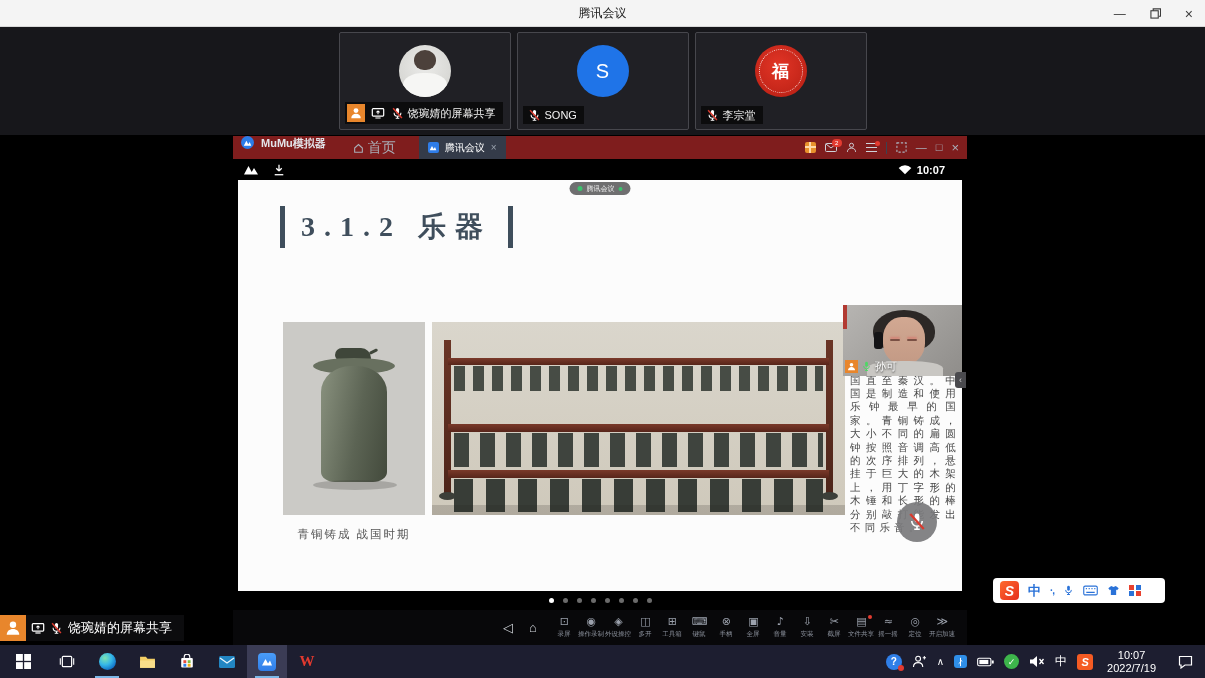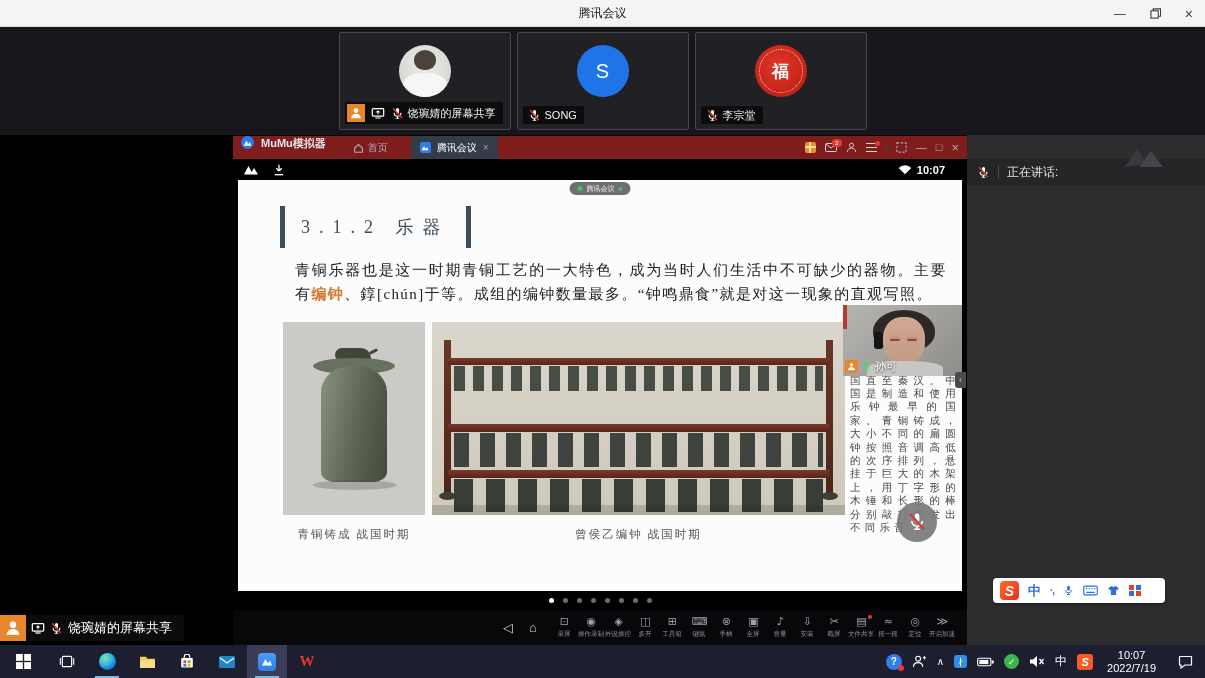--- a/index.html
+++ b/index.html
@@ -45,21 +45,21 @@
   .right-panel{position:absolute;left:967px;top:0;width:238px;height:510px;background:#2d2d30;}
   .speaking-strip{position:absolute;top:24px;left:0;right:0;height:26px;background:#252528;display:flex;align-items:center;gap:8px;padding:0 10px;}
   .speaking-strip .mic-sep{width:1px;height:14px;background:#4a4a4f;}
   .speaking-label{color:#e3e3e3;font-size:12px;}
   .watermark{position:absolute;right:36px;top:6px;opacity:.95;}
   
   .emu{position:absolute;left:233px;top:1px;width:734px;height:509px;display:flex;flex-direction:column;background:#000;}
   .emu-titlebar{height:23px;background:#7f1d1d;display:flex;padding:0 8px;gap:7px;flex:0 0 auto;}
   .emu-logo{width:13px;height:13px;border-radius:50%;background:#2b7de9;display:flex;align-items:center;justify-content:center;}
   .emu-name{font-size:11px;color:#e3e5ea;font-weight:bold;}
-  .emu-hometab{display:flex;align-items:center;gap:4px;margin-left:20px;color:#a9adb6;font-size:10px;}
+  .emu-hometab{display:flex;align-items:center;gap:4px;margin-left:20px;color:#a9adb6;font-size:14px;}
   .emu-tab{margin-left:16px;height:23px;display:flex;align-items:center;gap:6px;background:#343b49;padding:0 9px;font-size:10px;color:#fff;}
   .mini-meet{width:11px;height:11px;border-radius:2px;background:#2f7de9;display:flex;align-items:center;justify-content:center;}
   .tab-x{color:#9aa2ae;font-size:10px;}
   .emu-right{margin-left:auto;display:flex;align-items:center;gap:9px;}
   .mm-ic{position:relative;display:inline-flex;align-items:center;justify-content:center;line-height:0;}
   .gift{width:11px;height:11px;background:#e8912c;border-radius:2px;position:relative;}
   .gift::before{content:"";position:absolute;left:0;top:4px;width:11px;height:2px;background:#ffd9a8;}
   .gift::after{content:"";position:absolute;left:4.5px;top:0;width:2px;height:11px;background:#ffd9a8;}
   .rbadge{position:absolute;top:-4px;right:-5px;min-width:8px;height:8px;border-radius:4px;background:#e33b30;color:#fff;
     font-size:6px;display:flex;align-items:center;justify-content:center;padding:0 1px;line-height:1;}
@@ -73,21 +73,21 @@
   .emu-time{color:#fff;font-size:11px;font-weight:bold;}
   
   .emu-slidewrap{flex:1;background:#000;padding:0 5px;box-sizing:border-box;}
   .slide{position:relative;width:724px;height:411px;background:#fcfcfc;margin:0 auto;overflow:hidden;font-family:"Liberation Serif",serif;}
   .pill{position:absolute;top:2px;left:50%;transform:translateX(-50%);height:13px;background:#6f6f70;border-radius:7px;
     display:flex;align-items:center;gap:4px;padding:0 8px;font-size:7px;color:#f3f3f3;font-family:"Liberation Sans",sans-serif;}
   .pill .gdot{width:5px;height:5px;border-radius:50%;background:#3cc26d;}
   .pill .gdot2{width:4px;height:4px;border-radius:50%;background:#3cc26d;}
   .slide-title{position:absolute;left:42px;top:26px;display:flex;align-items:center;gap:16px;color:#3f4e5c;}
   .tbar{width:5px;height:42px;background:#3f4e5c;}
-  .ttext{font-size:18px;font-weight:normal;letter-spacing:9px;white-space:nowrap;}
+  .ttext{font-size:28px;font-weight:bold;letter-spacing:9px;white-space:nowrap;}
   .para{position:absolute;left:57px;top:64px;width:652px;font-size:15px;line-height:23.5px;color:#222;letter-spacing:1.4px;text-align:justify;}
   .hl{color:#d9772e;font-weight:bold;}
   .img-left{position:absolute;left:45px;top:142px;width:142px;height:193px;background:#cbcac6;overflow:hidden;}
   .vlip{position:absolute;left:30px;top:36px;width:82px;height:16px;background:#68705f;border-radius:50%;}
   .vtiger{position:absolute;left:52px;top:26px;width:36px;height:13px;background:#3f463a;border-radius:7px 10px 3px 6px;}
   .vtiger::after{content:"";position:absolute;right:-7px;top:2px;width:9px;height:3px;background:#3f463a;border-radius:2px;transform:rotate(-25deg);}
   .vbody{position:absolute;left:38px;top:44px;width:66px;height:116px;border-radius:30px 30px 14px 14px/26px 26px 10px 10px;
     background:linear-gradient(100deg,#8a927f,#5c6454 55%,#434a3c);}
   .vshadow{position:absolute;left:30px;top:158px;width:84px;height:10px;background:rgba(60,60,55,.25);border-radius:50%;}
   .img-right{position:absolute;left:194px;top:142px;width:413px;height:193px;background:linear-gradient(#dad6cc,#cfc9bb);overflow:hidden;}
@@ -247,40 +247,20 @@
               <path d="M2.6 1.6l10.8 12" stroke="#d93a2e" stroke-width="1.8"></path>
             </svg>
           </span>
         <span>李宗堂</span>
       </div>
     </div>
   </div>
 
   <div class="stage">
 
-    <div class="right-panel">
-      <div class="speaking-strip">
-        <span class="ic">
-            <svg width="13" height="13" viewBox="0 0 16 16">
-              <rect x="6.1" y="1.2" width="3.8" height="7" rx="1.9" fill="#fff"></rect>
-              <path d="M3.8 7.2a4.2 4.2 0 0 0 8.4 0" fill="none" stroke="#fff" stroke-width="1.3"></path>
-              <path d="M8 11.5v2.3M5.8 13.8h4.4" stroke="#fff" stroke-width="1.3" fill="none"></path>
-              <path d="M2.6 1.6l10.8 12" stroke="#d93a2e" stroke-width="1.8"></path>
-            </svg>
-          </span>
-        <span class="mic-sep"></span>
-        <span class="speaking-label">正在讲话:</span>
-      </div>
-      <div class="watermark ic">
-        <svg width="48" height="30" viewBox="0 0 48 30">
-            <path d="M4 26L16 8l10 15z" fill="#3b3b3f"></path>
-            <path d="M18 26L30 10l12 16z" fill="#47474b"></path>
-          </svg>
-      </div>
-    </div>
 
     <div class="emu">
       <div class="emu-titlebar">
         <span class="emu-logo">
             <svg width="9" height="6" viewBox="0 0 12 8">
               <path d="M1 7.5L4.5 1 7 5.5 9 2.5l2 5z" fill="#fff"></path>
             </svg>
           </span>
         <span class="emu-name">MuMu模拟器</span>
         <span class="emu-hometab">
@@ -368,21 +348,20 @@
           <div class="pill">
             <span class="gdot"></span>
             <span>腾讯会议</span>
             <span class="gdot2"></span>
           </div>
           <div class="slide-title">
             <span class="tbar"></span>
             <span class="ttext">3.1.2 乐器</span>
             <span class="tbar"></span>
           </div>
-          <p class="para"><span>青铜乐器也是这一时期青铜工艺的一大特色，成为当时人们生活中不可缺少的器物。主要有</span><span class="hl">编钟</span><span>、錞[chún]于等。成组的编钟数量最多。“钟鸣鼎食”就是对这一现象的直观写照。</span></p>
 
           <div class="img-left">
             <div class="vtiger"></div>
             <div class="vlip"></div>
             <div class="vbody"></div>
             <div class="vshadow"></div>
           </div>
 
           <div class="img-right">
             <div class="post l"></div>
@@ -391,21 +370,20 @@
             <div class="brow brow1"></div>
             <div class="beam b2"></div>
             <div class="brow brow2"></div>
             <div class="beam b3"></div>
             <div class="brow brow3"></div>
             <div class="ground"></div>
           </div>
 
           <div class="side-note">钟是中国汉族古代大型打击乐器，兴起于西周，盛于春秋战国直至秦汉。中国是制造和使用乐钟最早的国家。青铜铸成，大小不同的扁圆钟按照音调高低的次序排列，悬挂于巨大的木架上，用丁字形的木锤和长形的棒分别敲打能发出不同乐音。</div>
           <div class="cap cap-left">青铜铸成 战国时期</div>
-          <div class="cap cap-right">曾侯乙编钟 战国时期</div>
         </div>
       </div>
 
       <div class="dotsbar">
           <span class="dot active"></span>
           <span class="dot"></span>
           <span class="dot"></span>
           <span class="dot"></span>
           <span class="dot"></span>
           <span class="dot"></span>

